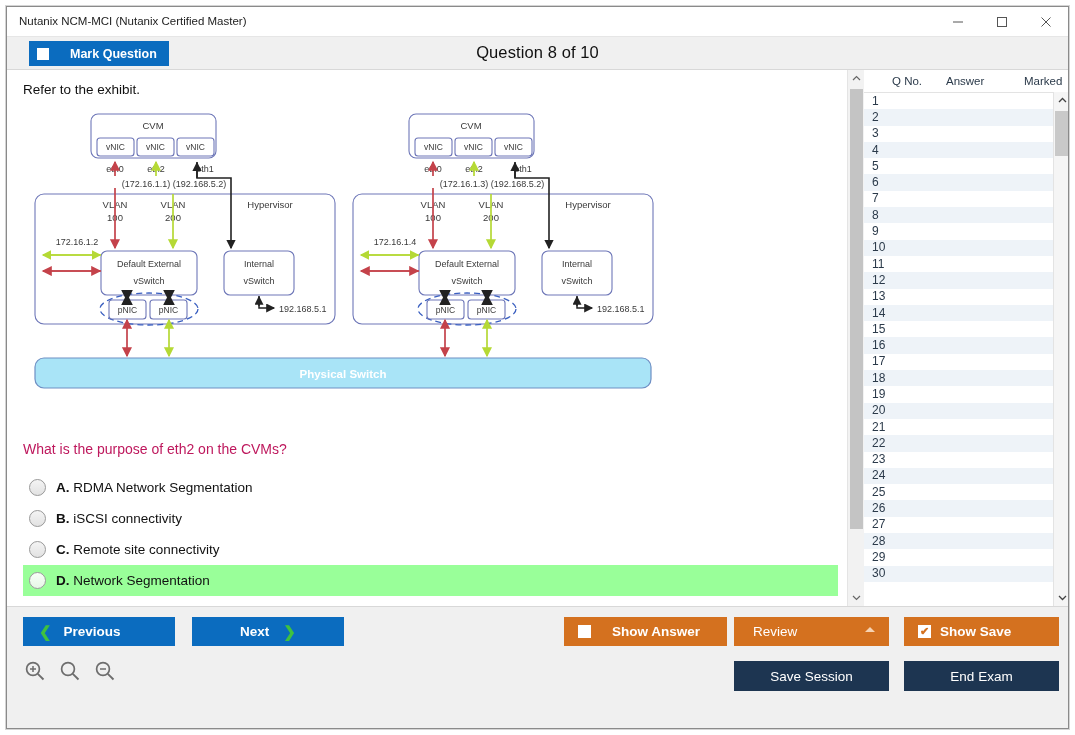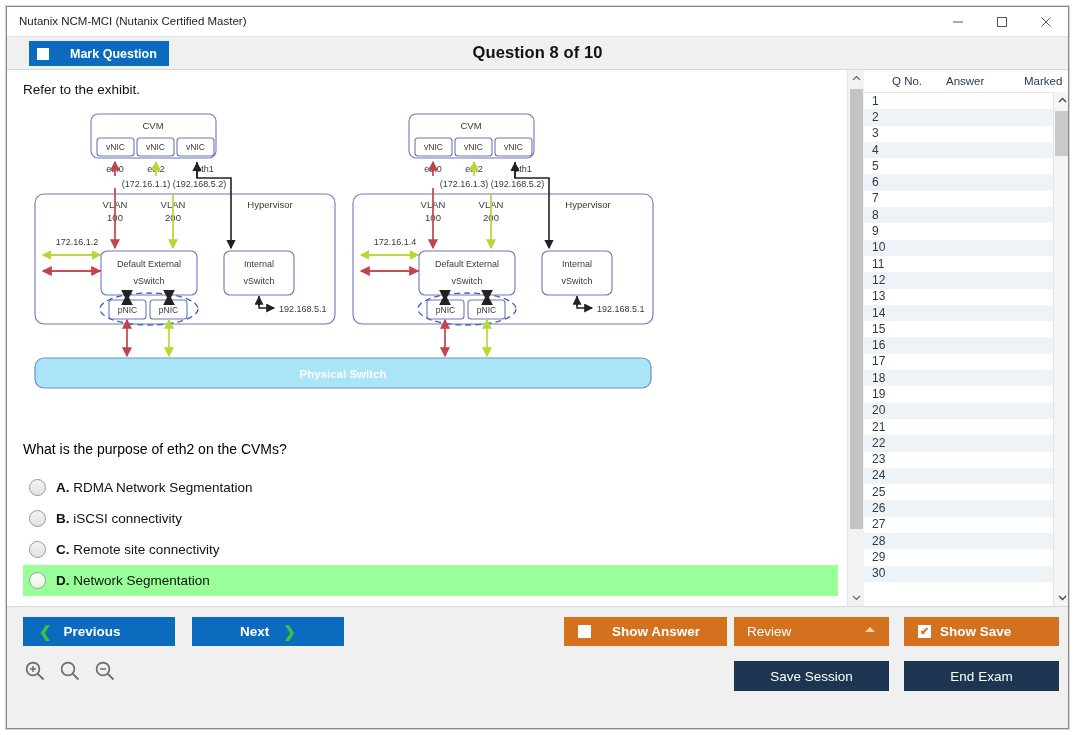--- a/index.html
+++ b/index.html
@@ -48,21 +48,21 @@
     background:#0b6cbf; color:#ffffff;
     display:flex; align-items:center; gap:21px;
     font-size:12.5px; font-weight:bold; cursor:pointer;
     border:none;
   }
   .mark-btn .chk {
     width:12px; height:12px; background:#ffffff; display:block;
   }
   .qtitle {
     position:absolute; left:0; right:0; top:6px;
-    text-align:center; font-size:16.5px; font-weight:bold; color:#111;
+    text-align:center; font-size:16.5px; font-weight:normal; color:#111;
     letter-spacing:0.1px;
   }
 
   
   .bodyarea { position:relative; height:536px; background:#ffffff; }
 
   
   .content {
     position:absolute; left:0; top:0; width:831px; height:536px;
     overflow:hidden; background:#ffffff;
@@ -71,21 +71,21 @@
     position:absolute; left:16px; top:12px;
     font-size:13.5px; color:#111;
   }
 
   
   .diagram { position:absolute; left:14px; top:36px; width:640px; height:285px; }
   .diagram svg { display:block; }
 
   .qtext {
     position:absolute; left:16px; top:371px;
-    font-size:14px; color:#000000;
+    font-size:14px; color:#be185d;
   }
 
   
   .options { position:absolute; left:16px; top:402px; width:815px; }
   .opt {
     position:relative; height:31px; display:flex; align-items:center;
     padding-left:6px; gap:10px;
   }
   .opt.correct { background:#99ff99;align-items:center; }
   .radio {
@@ -177,21 +177,21 @@
   .chev { color:#3fc13f; font-size:15px; font-weight:bold; line-height:1; }
   .btn-showanswer {
     left:557px; top:10px; width:163px; height:29px;
     background:#d4711f; padding-left:14px; gap:21px;
   }
   .btn-showanswer .chk-empty {
     width:13px; height:13px; background:#ffffff; display:block; flex:none;
   }
   .btn-review {
     left:727px; top:10px; width:155px; height:29px;
-    background:#d4711f; padding-left:13px; font-weight:normal;
+    background:#d4711f; padding-left:19px; font-weight:normal;
   }
   .btn-review .caret {
     position:absolute; right:14px; top:10px;
     width:0; height:0; border-left:5px solid transparent;
     border-right:5px solid transparent; border-bottom:5px solid #f6d3b2;
   }
   .btn-showlist {
     left:897px; top:10px; width:155px; height:29px;
     background:#d4711f; padding-left:14px; gap:9px;
   }

